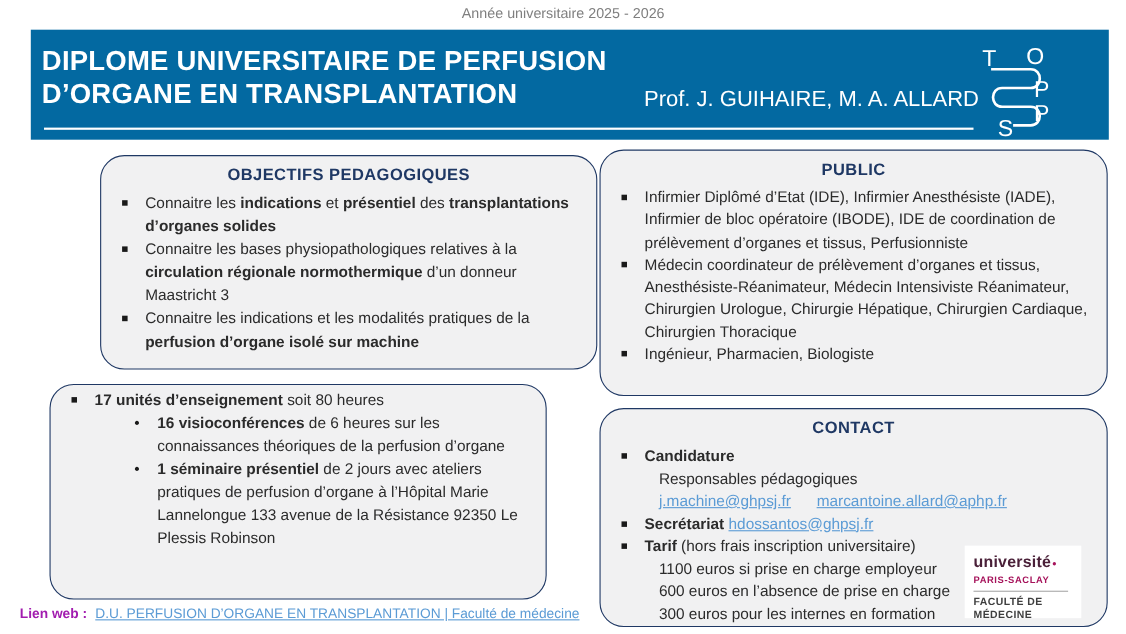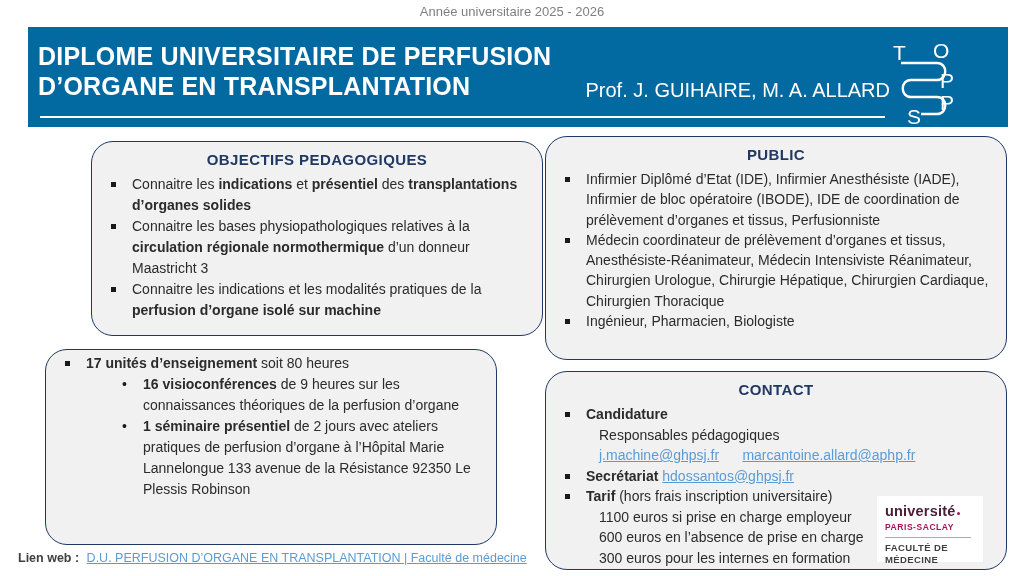--- a/index.html
+++ b/index.html
@@ -56,21 +56,21 @@
     content:""; position:absolute; left:3px; top:8px;
     width:5px; height:5px; background:#1a1a1a;
   }
   .bullet.dot::before { content:"\2022"; position:absolute; left:3px; top:0; color:#1a1a1a; }
   .txt { flex:1 1 auto; }
   .bold { font-weight:bold; }
   .mail-link { color:#5B9BD5; text-decoration:underline; }
   .pre { white-space:pre; }
   
   .weblink { position:absolute; left:18px; top:551px; font-size:12.5px; white-space:nowrap; }
-  .weblink .lbl { font-weight:bold; color:#404040; }
+  .weblink .lbl { font-weight:bold; color:#a21caf; }
   .weblink a { color:#5B9BD5; text-decoration:underline; margin-left:4px; }
   
   .saclay {
     position:absolute; left:877px; top:496px; width:106px; height:66px;
     background:#ffffff; box-sizing:border-box; padding:6px 16px 0 8px; z-index:5;
   }
   .saclay .univ {
     position:relative; display:inline-block; font-size:14.5px; font-weight:bold;
     color:#4A2038; letter-spacing:0.2px; line-height:13px;
   }
@@ -143,21 +143,21 @@
   </section>
 
   <section class="box box-modalites">
     <div class="list">
         <div class="li ind0">
           <span class="bullet sq"></span>
           <span class="txt"><span class="bold">17 unités d’enseignement</span><span> soit 80 heures</span></span>
         </div>
         <div class="li ind2">
           <span class="bullet dot"></span>
-          <span class="txt"><span class="bold">16 visioconférences</span><span> de 9 heures sur les connaissances théoriques de la perfusion d’organe</span></span>
+          <span class="txt"><span class="bold">16 visioconférences</span><span> de 6 heures sur les connaissances théoriques de la perfusion d’organe</span></span>
         </div>
         <div class="li ind2">
           <span class="bullet dot"></span>
           <span class="txt"><span class="bold">1 séminaire présentiel</span><span> de 2 jours avec ateliers pratiques de perfusion d’organe à l’Hôpital Marie Lannelongue 133 avenue de la Résistance 92350 Le Plessis Robinson</span></span>
         </div>
       </div>
   </section>
 
   <section class="box box-contact">
     <h2>CONTACT</h2>

